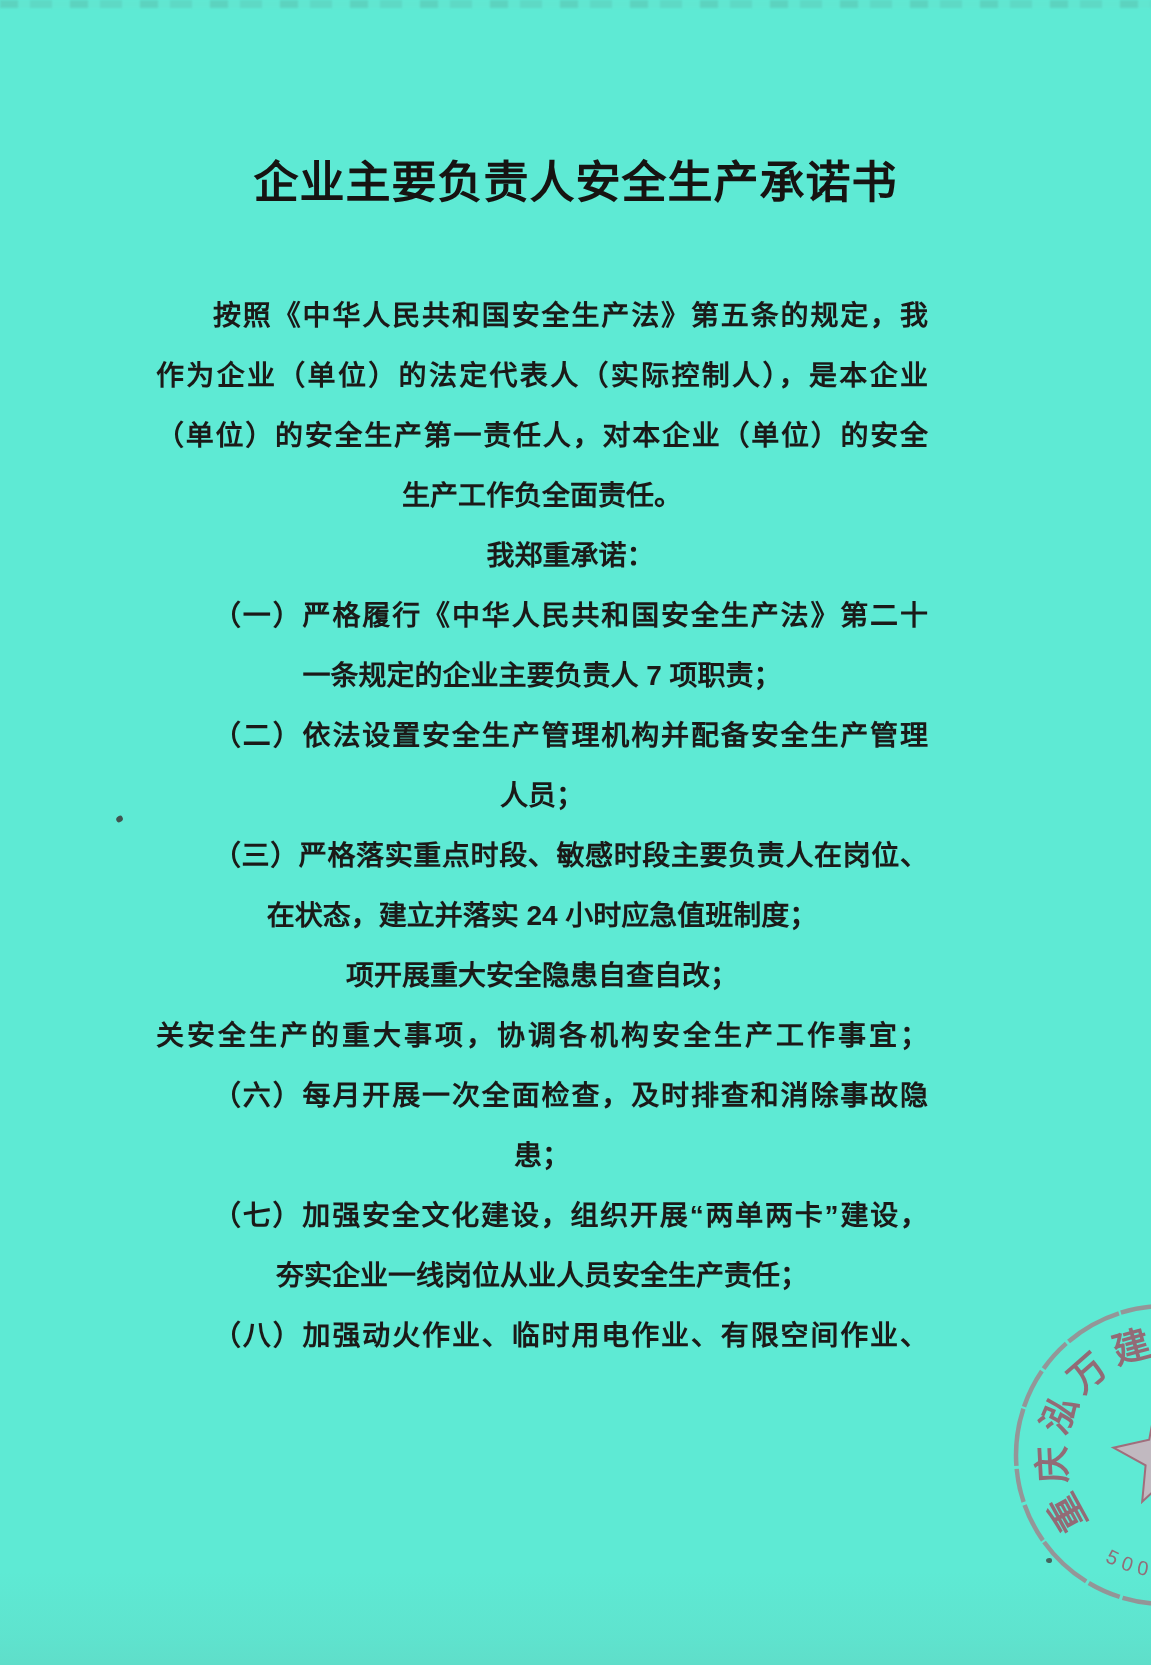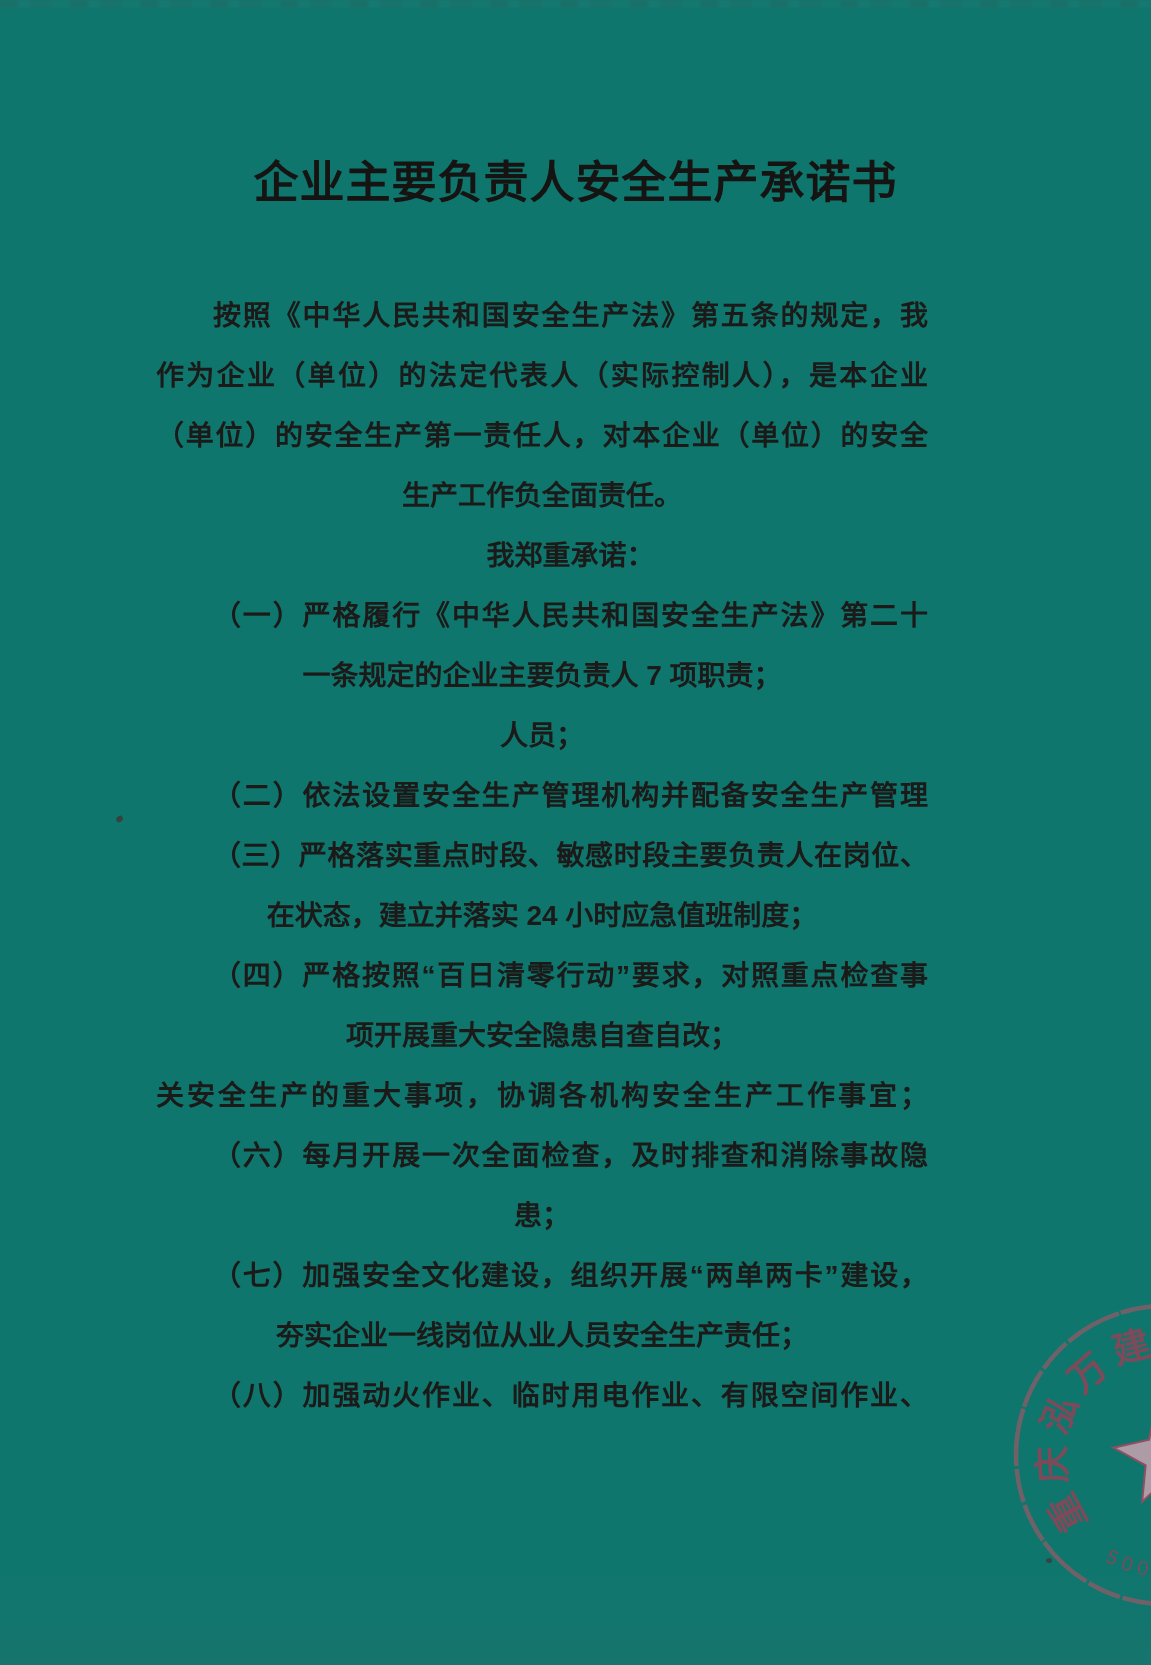--- a/index.html
+++ b/index.html
@@ -1,19 +1,19 @@
 <!DOCTYPE html>
 <html lang="zh-CN"><head>
 <meta charset="utf-8">
 <style>
   html,body { margin:0; padding:0; background:#ffffff; }
   .page {
     position:relative;
     width:1151px; height:1665px;
-    background:#0f766e;
+    background:#5eead4;
     overflow:hidden;
     font-family:"Liberation Sans", sans-serif;
     color:#1b1a18;
   }
   
   .edge-noise {
     position:absolute; top:0; left:0; width:100%; height:8px;
     background:repeating-linear-gradient(90deg,
       rgba(85,82,78,.28) 0 18px, rgba(160,156,150,.10) 18px 30px,
       rgba(95,92,88,.22) 30px 52px, rgba(170,166,160,.08) 52px 70px);
@@ -74,25 +74,24 @@
   <h1 class="title">企业主要负责人安全生产承诺书</h1>
 
   <div class="body-text">
     <div class="ln indent fill">按照《中华人民共和国安全生产法》第五条的规定，我</div>
     <div class="ln fill">作为企业（单位）的法定代表人（实际控制人），是本企业</div>
     <div class="ln fill">（单位）的安全生产第一责任人，对本企业（单位）的安全</div>
     <div class="ln">生产工作负全面责任。</div>
     <div class="ln indent">我郑重承诺：</div>
     <div class="ln indent fill">（一）严格履行《中华人民共和国安全生产法》第二十</div>
     <div class="ln">一条规定的企业主要负责人 7 项职责；</div>
+    <div class="ln indent fill">（二）依法设置安全生产管理机构并配备安全生产管理</div>
     <div class="ln">人员；</div>
-    <div class="ln indent fill">（二）依法设置安全生产管理机构并配备安全生产管理</div>
     <div class="ln indent fill">（三）严格落实重点时段、敏感时段主要负责人在岗位、</div>
     <div class="ln">在状态，建立并落实 24 小时应急值班制度；</div>
-    <div class="ln indent fill">（四）严格按照“百日清零行动”要求，对照重点检查事</div>
     <div class="ln">项开展重大安全隐患自查自改；</div>
     <div class="ln fill">关安全生产的重大事项，协调各机构安全生产工作事宜；</div>
     <div class="ln indent fill">（六）每月开展一次全面检查，及时排查和消除事故隐</div>
     <div class="ln">患；</div>
     <div class="ln indent fill">（七）加强安全文化建设，组织开展“两单两卡”建设，</div>
     <div class="ln">夯实企业一线岗位从业人员安全生产责任；</div>
     <div class="ln indent fill">（八）加强动火作业、临时用电作业、有限空间作业、</div>
   </div>
 
   <div class="speck speck1"></div>

